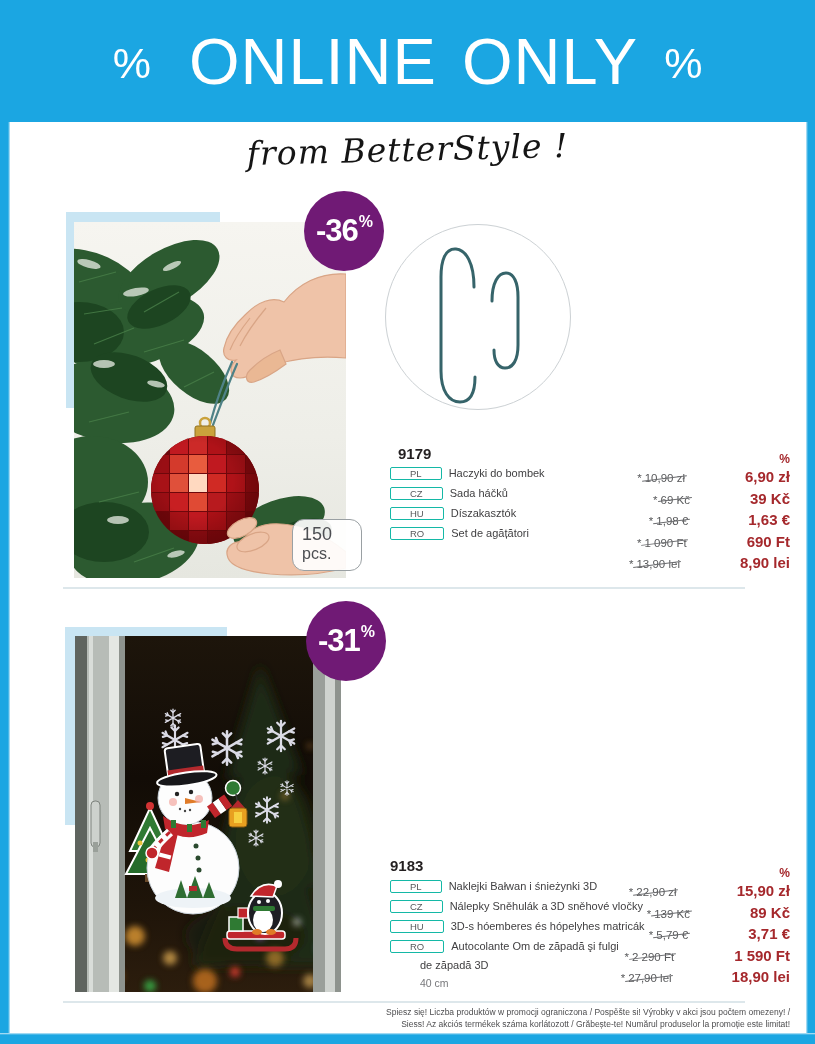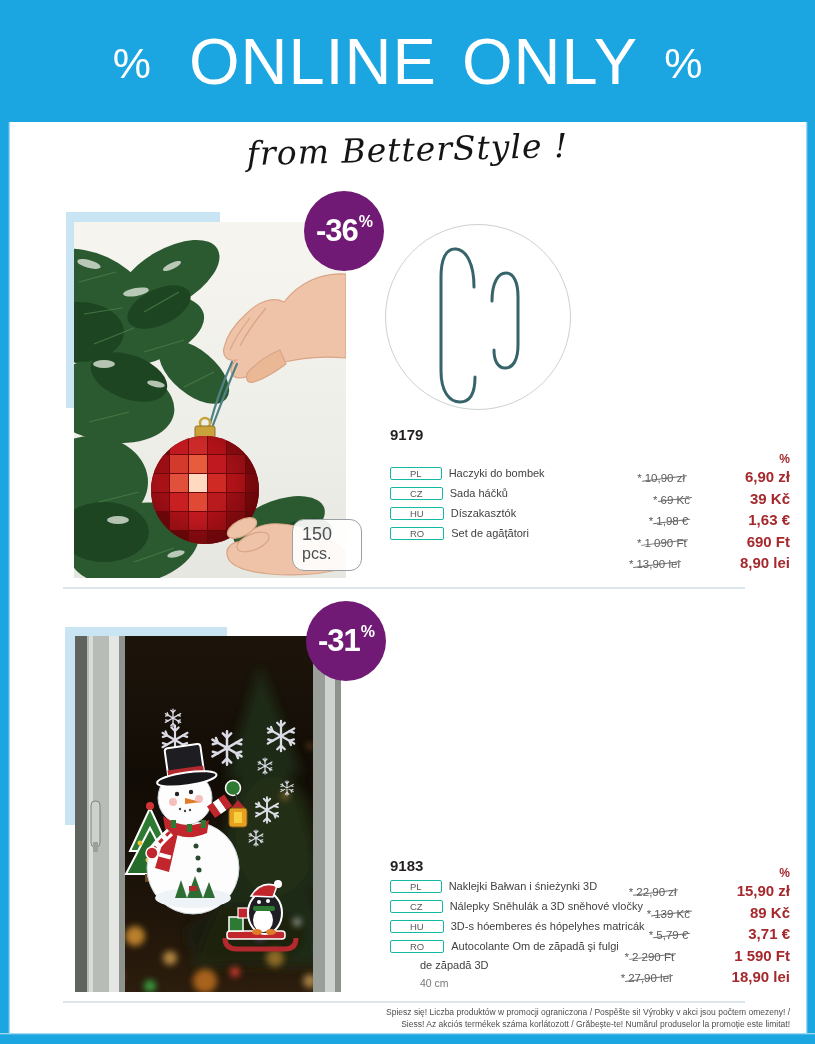--- a/index.html
+++ b/index.html
@@ -201,21 +201,21 @@
         <path d="M106,76 C106,58 112,48 120,48 C128,48 132,58 132,72 L132,120 C132,135 127,143 119,143 C112,143 108,136 108,125"></path>
       </g>
     </svg>
   </div>
 
   <div class="qty-badge">
     <div class="v">150</div>
     <div class="u">pcs.</div>
   </div>
 
-  <div class="code" style="top:426px;">9179</div>
+  <div class="code" style="top:445px;margin-left:8px;">9179</div>
 
   <div class="names" style="top:463px;">
     <div class="name-row">
       <span class="lang-box">PL</span>
       <span class="name-text">Haczyki do bombek</span>
     </div>
     <div class="name-row">
       <span class="lang-box">CZ</span>
       <span class="name-text">Sada háčků</span>
     </div>

